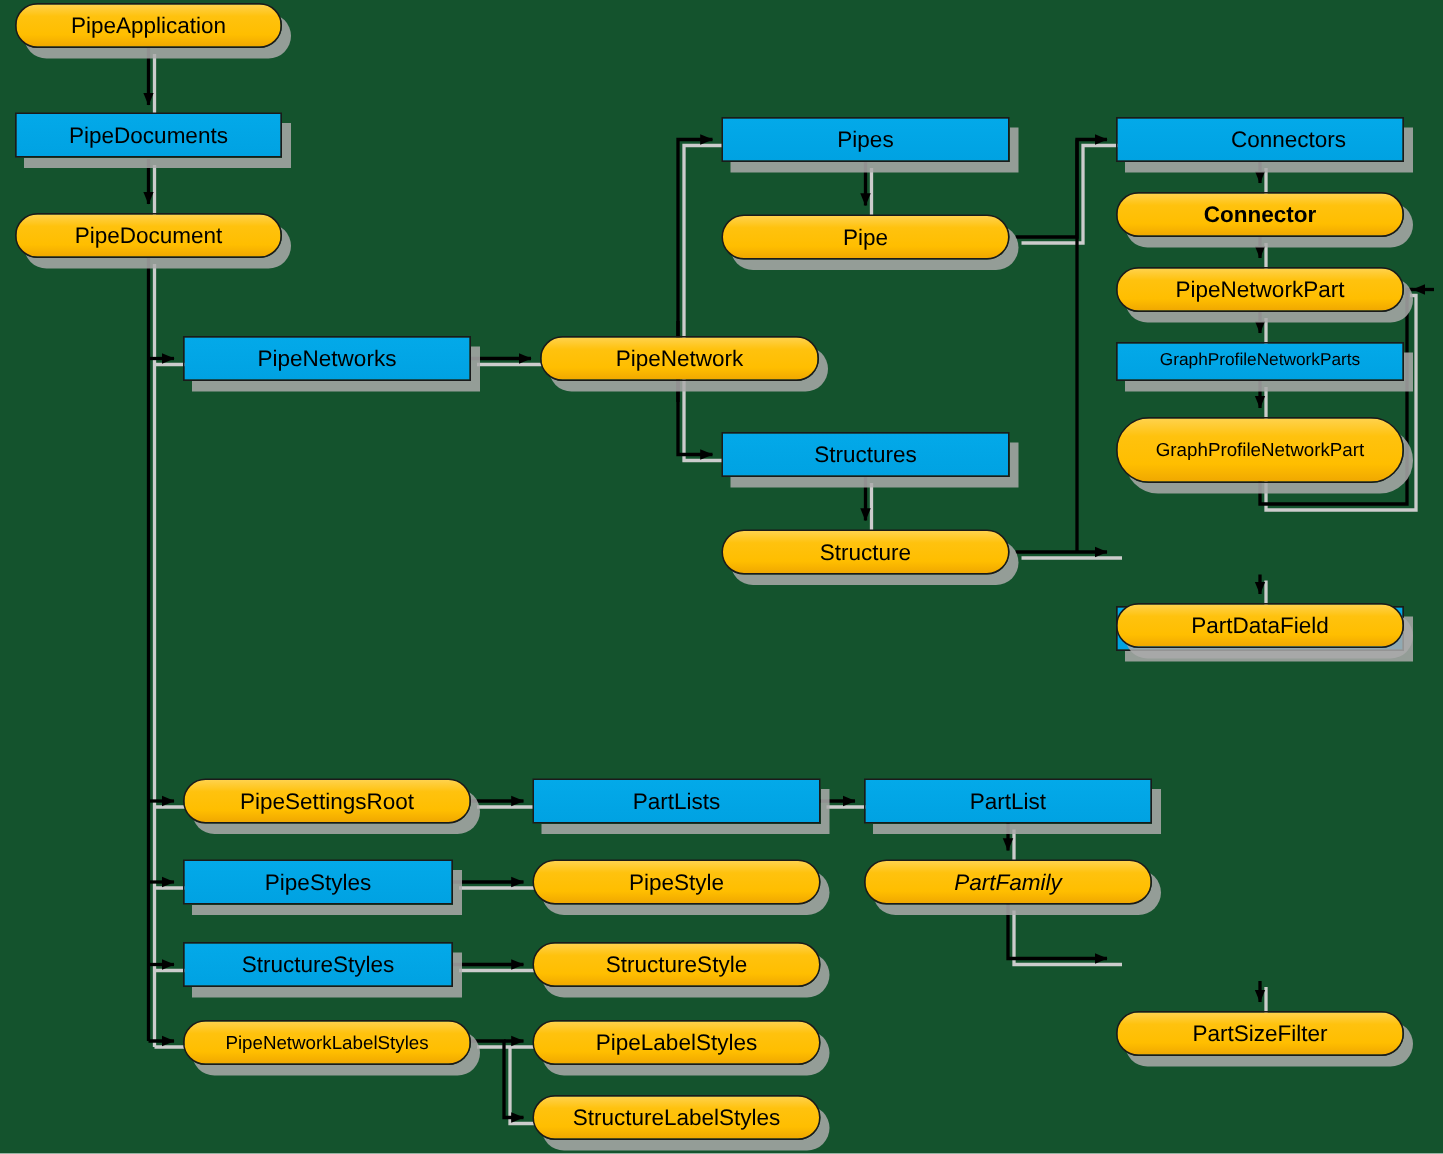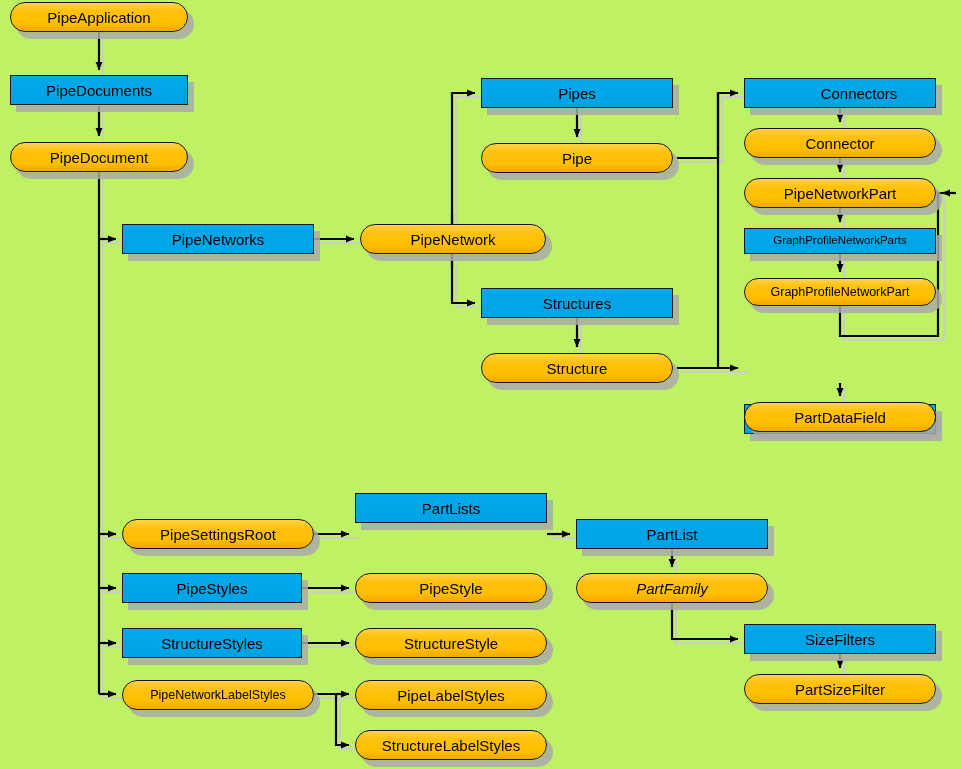--- a/index.html
+++ b/index.html
@@ -1,20 +1,20 @@
 <!DOCTYPE html>
 <html><head>
 <meta charset="utf-8">
 <style>
   html,body{margin:0;padding:0;background:#ffffff;}
   body{font-family:"Liberation Sans",sans-serif;}
   #diagram{
     position:relative;
     width:962px;height:769px;
-    background:#bef264;
+    background:#14532d;
     overflow:hidden;
   }
   #edges{position:absolute;left:0;top:0;width:962px;height:769px;}
   .node{
     position:absolute;
     box-sizing:border-box;
     display:flex;align-items:center;justify-content:center;
     color:#000000;
     font-size:15px;
     line-height:1;
@@ -123,33 +123,32 @@
   <div class="node round" style="left:10px;top:2px;width:178px;height:30px;">PipeApplication</div>
   <div class="node rect" style="left:10px;top:75px;width:178px;height:30px;">PipeDocuments</div>
   <div class="node round" style="left:10px;top:142px;width:178px;height:30px;">PipeDocument</div>
   <div class="node rect" style="left:122px;top:224px;width:192px;height:30px;">PipeNetworks</div>
   <div class="node round" style="left:360px;top:224px;width:186px;height:30px;">PipeNetwork</div>
   <div class="node rect" style="left:481px;top:78px;width:192px;height:30px;">Pipes</div>
   <div class="node round" style="left:481px;top:143px;width:192px;height:30px;text-align:center;">Pipe</div>
   <div class="node rect" style="left:481px;top:288px;width:192px;height:30px;">Structures</div>
   <div class="node round" style="left:481px;top:353px;width:192px;height:30px;">Structure</div>
   <div class="node rect" style="left:744px;top:78px;width:192px;height:30px;padding-left:38px;">Connectors</div>
-  <div class="node round" style="left:744px;top:128px;width:192px;height:30px;">Connector</div>
+  <div class="node round" style="left:744px;top:128px;width:192px;height:30px;font-weight:bold;">Connector</div>
   <div class="node round" style="left:744px;top:178px;width:192px;height:30px;">PipeNetworkPart</div>
   <div class="node rect small" style="left:744px;top:228px;width:192px;height:26px;">GraphProfileNetworkParts</div>
-  <div class="node round mid" style="left:744px;top:278px;width:192px;height:28px;">GraphProfileNetworkPart</div>
+  <div class="node round mid" style="left:744px;top:278px;width:192px;height:44px;">GraphProfileNetworkPart</div>
   <div class="node rect" style="left:744px;top:372px;width:192px;height:30px;margin-top:32px;">PartDataRecord</div>
   <div class="node round" style="left:744px;top:402px;width:192px;height:30px;">PartDataField</div>
   <div class="node round" style="left:122px;top:519px;width:192px;height:30px;">PipeSettingsRoot</div>
   <div class="node rect" style="left:122px;top:573px;width:180px;height:30px;">PipeStyles</div>
   <div class="node rect" style="left:122px;top:628px;width:180px;height:30px;">StructureStyles</div>
   <div class="node round mid" style="left:122px;top:680px;width:192px;height:30px;">PipeNetworkLabelStyles</div>
-  <div class="node rect" style="left:355px;top:493px;width:192px;height:30px;">PartLists</div>
+  <div class="node rect" style="left:355px;top:519px;width:192px;height:30px;">PartLists</div>
   <div class="node rect" style="left:576px;top:519px;width:192px;height:30px;">PartList</div>
   <div class="node round" style="left:355px;top:573px;width:192px;height:30px;">PipeStyle</div>
   <div class="node round" style="left:576px;top:573px;width:192px;height:30px;font-style:italic;">PartFamily</div>
   <div class="node round" style="left:355px;top:628px;width:192px;height:30px;">StructureStyle</div>
-  <div class="node rect" style="left:744px;top:624px;width:192px;height:30px;">SizeFilters</div>
   <div class="node round" style="left:355px;top:680px;width:192px;height:30px;">PipeLabelStyles</div>
   <div class="node round" style="left:744px;top:674px;width:192px;height:30px;">PartSizeFilter</div>
   <div class="node round" style="left:355px;top:730px;width:192px;height:30px;">StructureLabelStyles</div>
 
 </div>
 
 </body></html>

